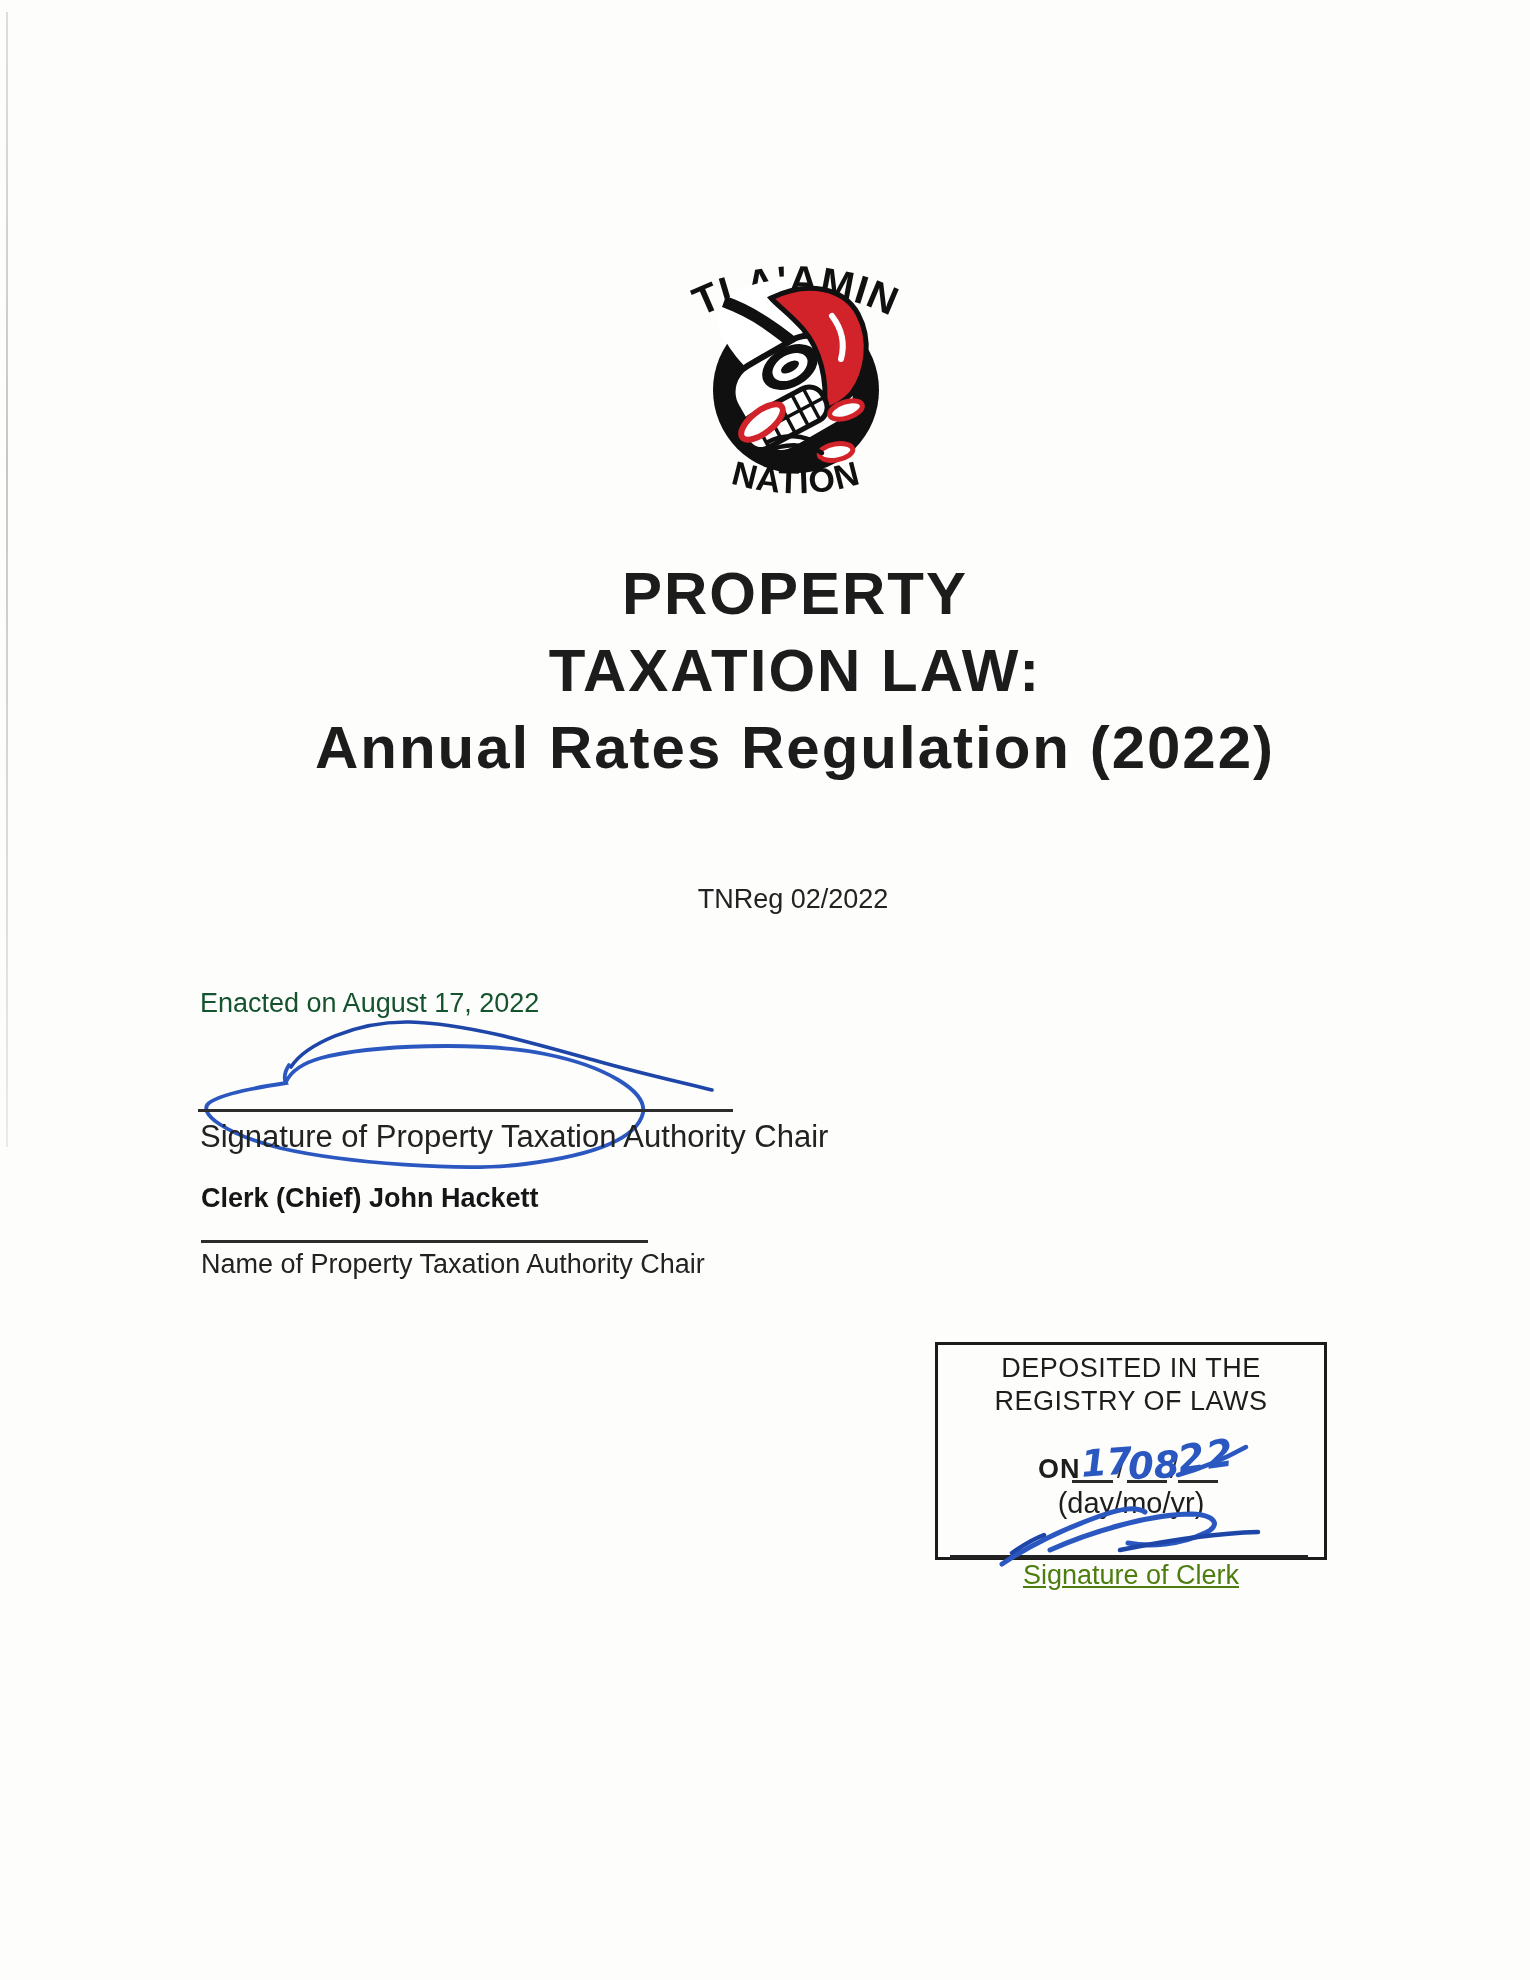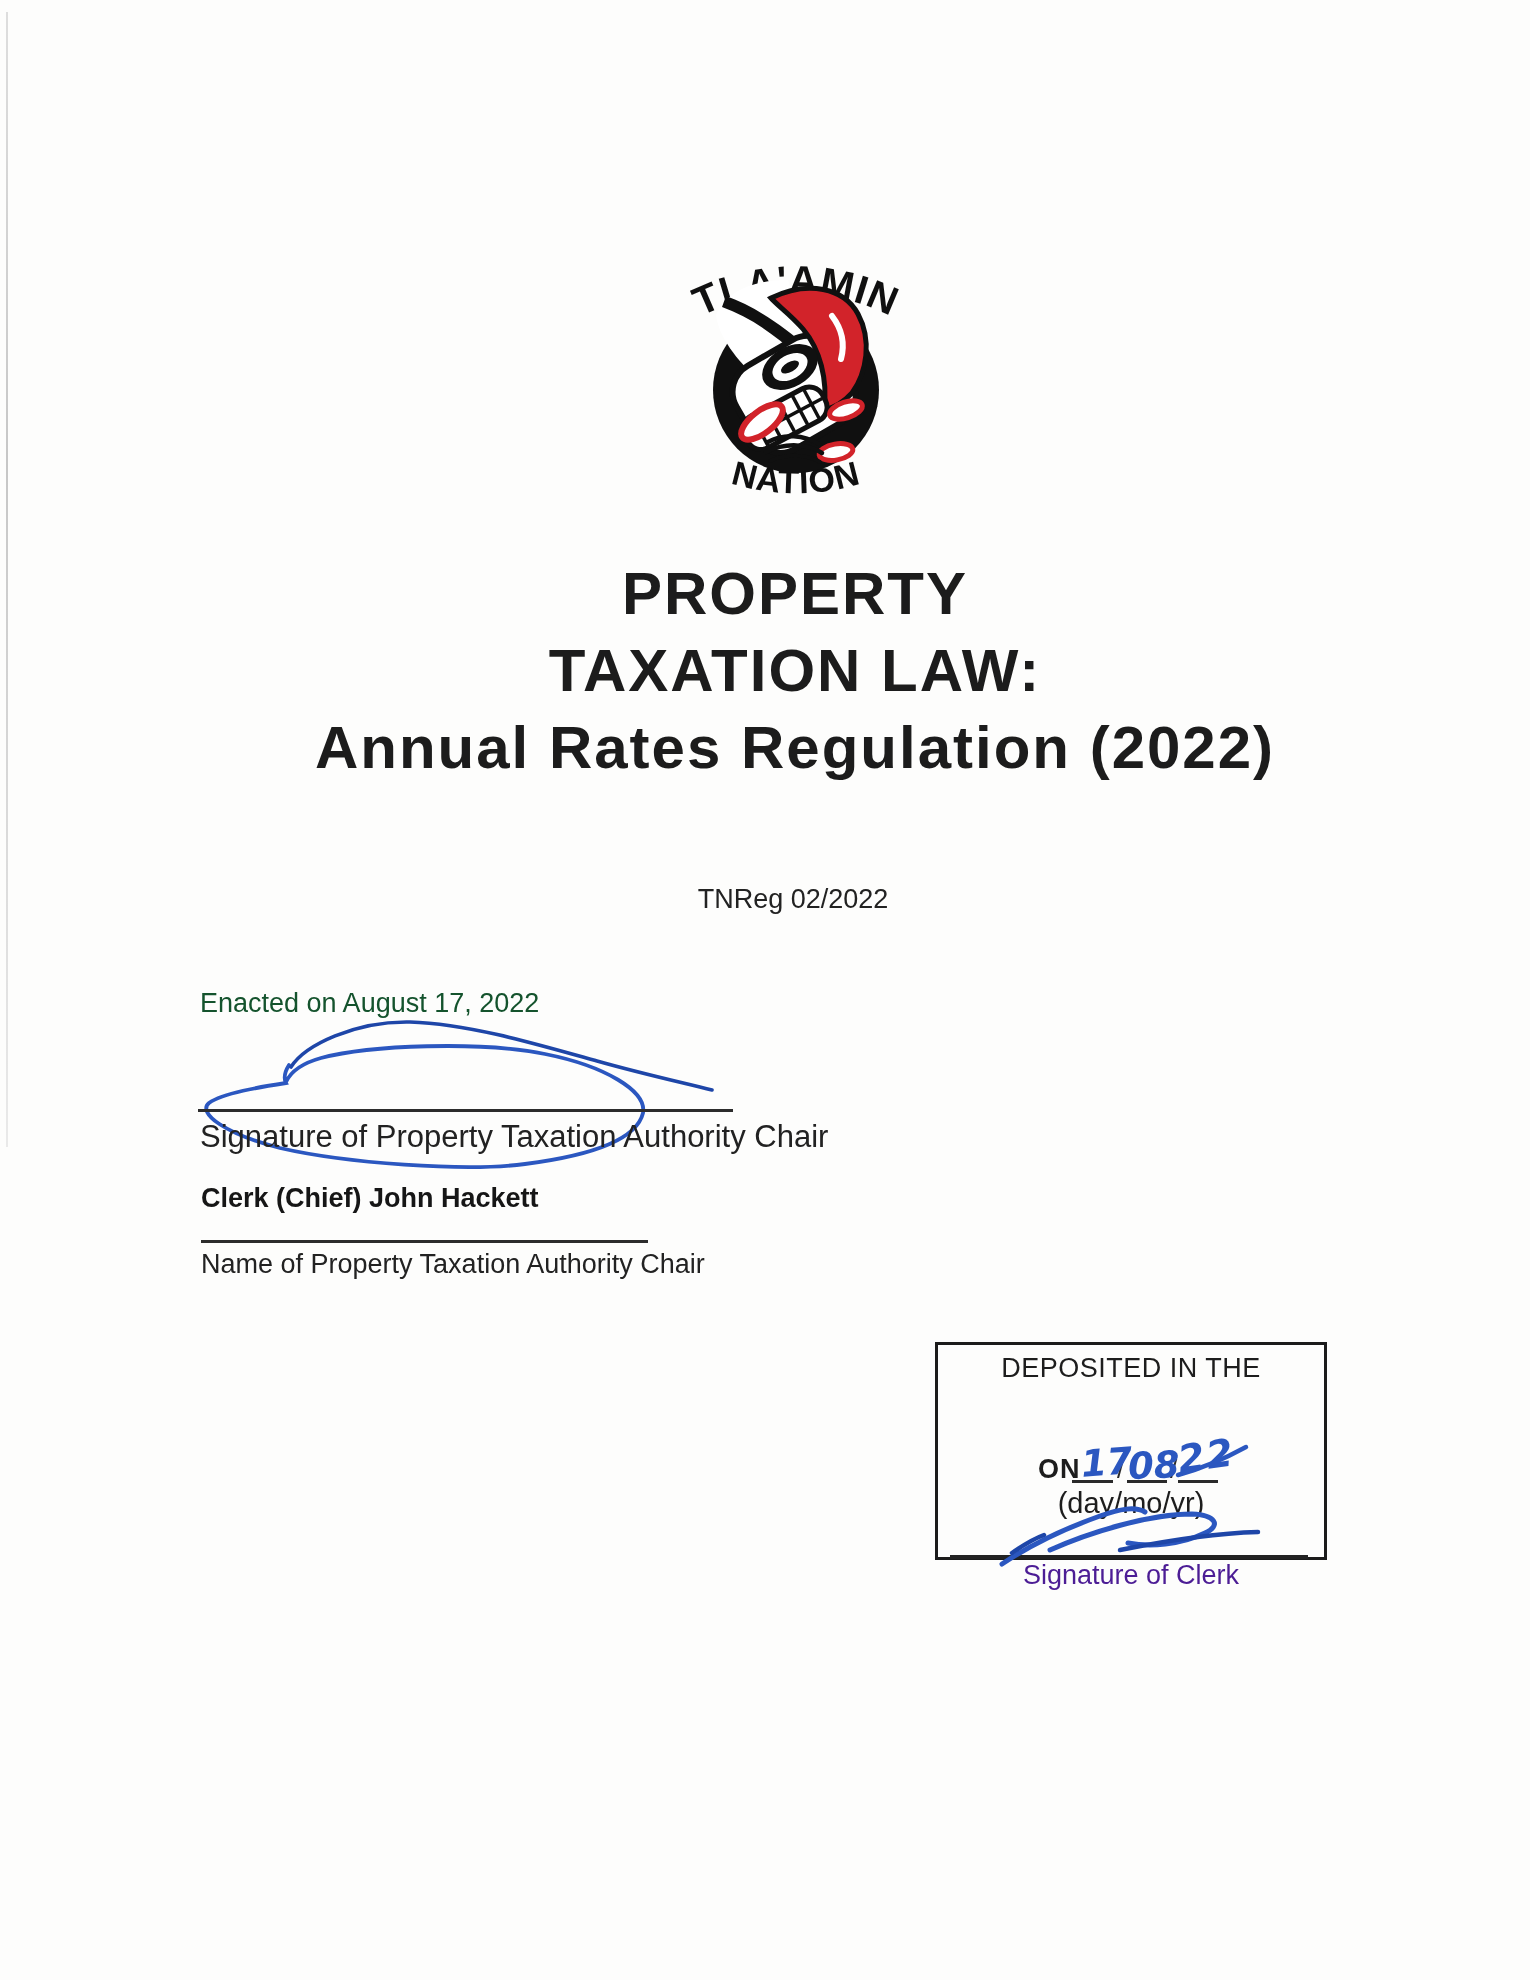--- a/index.html
+++ b/index.html
@@ -38,21 +38,21 @@
   .slash-1{left:179px;} .slash-2{left:232px;}
   .hw{position:absolute;font-family:"DejaVu Sans", sans-serif;font-style:italic;
     font-weight:700;color:#2b57c0;}
   .hw-day{left:143px;top:96px;font-size:37px;transform:rotate(-4deg);}
   .hw-month{left:190px;top:99px;font-size:37px;transform:rotate(-2deg);}
   .hw-year{left:240px;top:89px;font-size:38px;transform:rotate(-8deg);letter-spacing:2px;}
   .format-hint{position:absolute;left:0;top:142px;width:100%;text-align:center;
     font-size:29px;color:#1d1d1d;}
   .clerk-rule{position:absolute;left:12px;top:210px;width:358px;height:4px;background:#222;}
   .clerk-label{position:absolute;left:0;top:215px;width:100%;text-align:center;
-    font-size:27px;color:#4c1d95;}
+    font-size:27px;color:#4d7c0f;text-decoration:underline;}
   .box-ink-svg{position:absolute;left:-3px;top:-3px;width:392px;height:271px;pointer-events:none;}
 </style>
 </head>
 <body>
 
 <div class="page">
 
   <div class="scan-edge"></div>
 
   <svg class="logo-svg" viewBox="0 0 280 300">
@@ -119,20 +119,21 @@
   <div class="rule rule-a"></div>
   <div class="sig-label">Signature of Property Taxation Authority Chair</div>
 
   <div class="chair-name">Clerk (Chief) John Hackett</div>
   <div class="rule rule-b"></div>
   <div class="name-label">Name of Property Taxation Authority Chair</div>
 
   <div class="registry-box">
     <div class="box-heading">
       <div>DEPOSITED IN THE</div>
+      <div>REGISTRY OF LAWS</div>
     </div>
 
     <span class="on-label">ON</span>
     <span class="date-blank blank-1"></span>
     <span class="date-slash slash-1">/</span>
     <span class="date-blank blank-2"></span>
     <span class="date-slash slash-2">/</span>
     <span class="date-blank blank-3"></span>
 
     <span class="hw hw-day">17</span>

